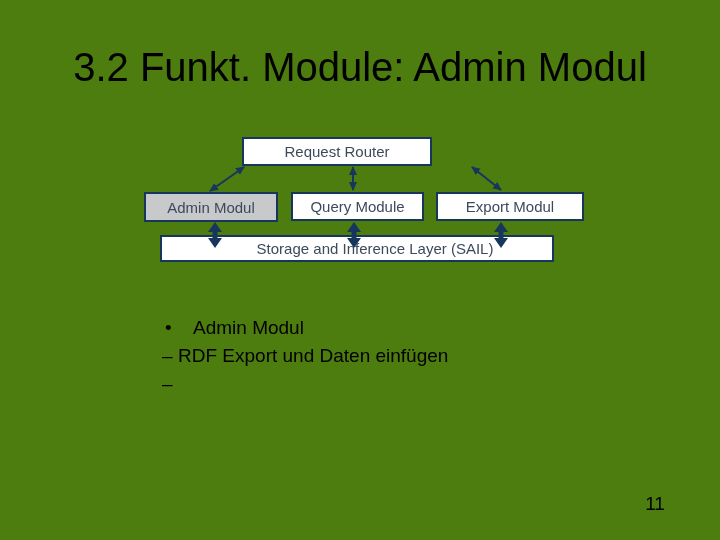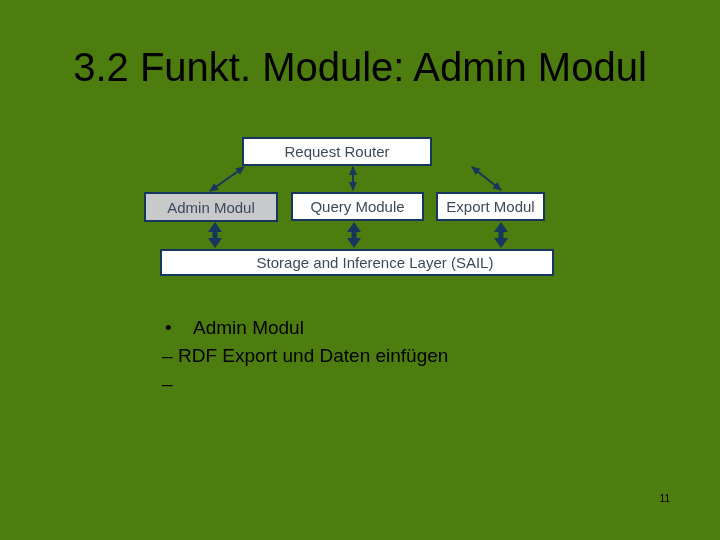--- a/index.html
+++ b/index.html
@@ -30,22 +30,22 @@
     color: #3D4A5C;
     font-size: 15px;
     display: flex;
     align-items: center;
     justify-content: center;
     white-space: nowrap;
   }
   .dbox.request { left: 242px; top: 137px; width: 190px; height: 29px; }
   .dbox.admin   { left: 144px; top: 192px; width: 134px; height: 30px; background: #C7C9CB; }
   .dbox.query   { left: 291px; top: 192px; width: 133px; height: 29px; }
-  .dbox.export  { left: 436px; top: 192px; width: 109px; height: 29px; }
-  .dbox.sail    { left: 160px; top: 249px; width: 394px; height: 27px; padding-left: 36px; }
+  .dbox.export  { left: 436px; top: 192px; width: 148px; height: 29px; }
+  .dbox.sail    { left: 160px; top: 235px; width: 394px; height: 27px; padding-left: 36px; }
   .arrow-layer {
     position: absolute;
     left: 0; top: 0;
     width: 720px; height: 540px;
     pointer-events: none;
   }
   .bullets {
     position: absolute;
     left: 160px;
     top: 314px;
@@ -58,22 +58,22 @@
   .bullet-row .marker { flex: 0 0 auto; }
   .bullet-row.lvl1 { margin-left: 5px; }
   .bullet-row.lvl1 .marker { width: 28px; }
   .bullet-row.lvl2 .marker { width: 16px; margin-left: 2px; }
   .bullet-row .btext { max-width: 376px; }
   .page-number {
     position: absolute;
     left: 640px;
     top: 493px;
     width: 30px;
-    text-align: right;
-    font-size: 10px;
+    text-align: center;
+    font-size: 19px;
     color: #000000;
   }
 </style>
 </head>
 <body>
 
 <div class="slide">
 
   <div class="title">3.2 Funkt. Module: Admin Modul</div>
 

